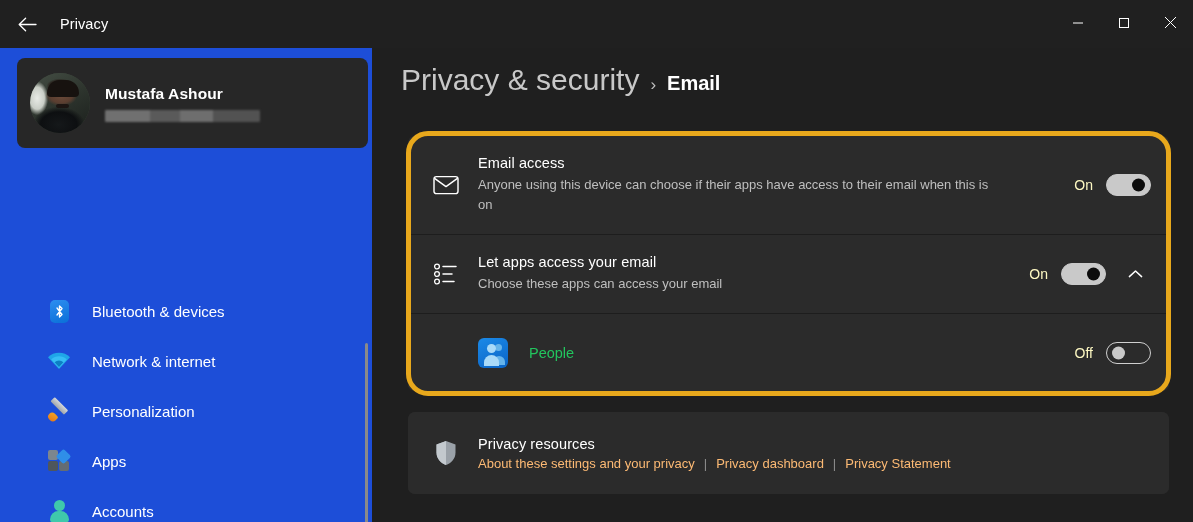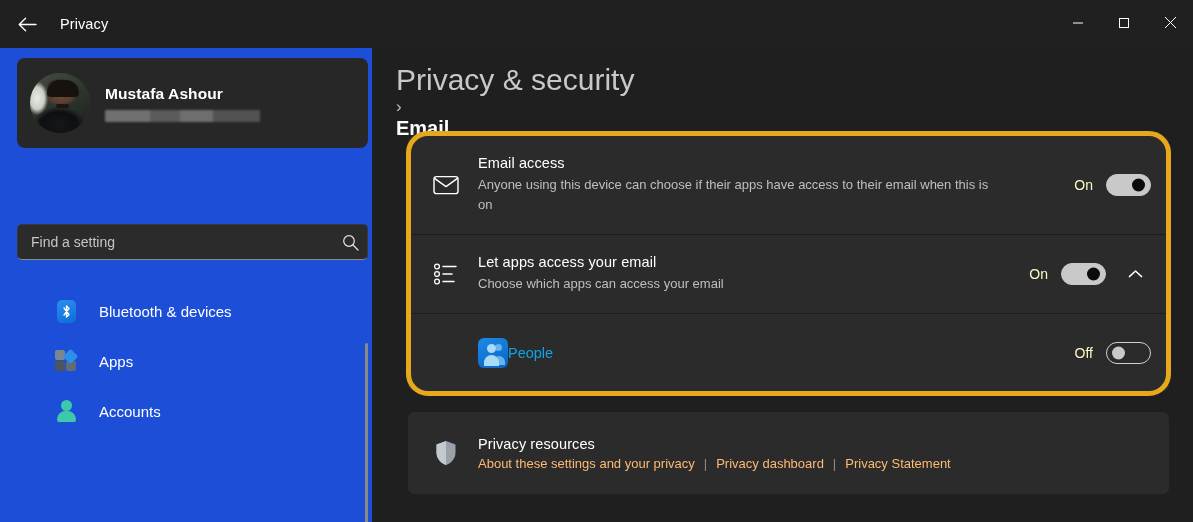--- a/index.html
+++ b/index.html
@@ -152,21 +152,21 @@
     color: #ffffff;
   }
   .search-box input::placeholder { color: #c5c5c5; }
   .search-icon-wrap {
     width: 34px;
     display: flex; align-items: center; justify-content: center;
   }
 
   .nav-list {
     position: absolute;
-    top: 238px; left: 8px;
+    top: 238px; left: 1px;
     width: 372px;
     height: 236px;
   }
   .nav-item {
     position: relative;
     height: 50px;
     display: flex;
     align-items: center;
     padding-left: 28px;
     cursor: pointer;
@@ -246,25 +246,24 @@
 
   
   .main {
     position: absolute;
     top: 48px; left: 372px;
     width: 821px; height: 474px;
     overflow: hidden;
   }
   .breadcrumb {
     position: absolute;
-    top: 15px; left: 13px;
+    top: 15px; left: 29px;
     display: flex;
     align-items: baseline;
     white-space: nowrap;
-    flex-direction: column;
   }
   .crumb-parent {
     font-size: 30px;
     color: #c8c8c8;
     cursor: pointer;
   }
   .crumb-sep {
     font-size: 17px;
     color: #c0c0c0;
     margin: 0 11px;
@@ -401,22 +400,23 @@
     position: absolute; width: 7px; height: 7px;
     border-radius: 50%; background: #66b4ea;
     left: 17px; top: 6px;
   }
   .app-icon .p-small-body {
     position: absolute; width: 12px; height: 9px;
     border-radius: 6px 6px 0 0; background: #66b4ea;
     left: 15px; bottom: 3px;
   }
   .app-name {
+    margin-left: 21px;
     font-size: 14.5px;
-    color: #0ea5e9;
+    color: #22c55e;
     flex: 1;
   }
 
   
   .res-links {
     font-size: 13px;
     color: #bfbfbf;
     margin-top: 4px;
     display: flex;
     align-items: center;
@@ -479,44 +479,56 @@
         <div class="face"></div>
         <div class="hair"></div>
         <div class="stache"></div>
       </div>
       <div class="profile-text">
         <div class="profile-name">Mustafa Ashour</div>
         <div class="profile-email"></div>
       </div>
     </div>
 
-    <div class="search-box">
-      <input type="text" placeholder="Find a setting" style="">
-      <span class="search-icon-wrap">
-        <svg width="17" height="17" viewBox="0 0 17 17">
-          <circle cx="7" cy="7" r="5.3" stroke="#e5e5e5" stroke-width="1.2" fill="none"></circle>
-          <path d="M11 11 L16 16" stroke="#e5e5e5" stroke-width="1.2" stroke-linecap="round"></path>
-        </svg>
-      </span>
-    </div>
 
     <div class="nav-list">
 
       <div class="nav-item">
         <span class="nav-icon">
           <span class="ico-bt">
             <svg width="9" height="15" viewBox="0 0 9 15">
               <path d="M2 4 L7 10.5 L4.5 13 V2 L7 4.5 L2 11" stroke="#ffffff" stroke-width="1.35" fill="none" stroke-linejoin="round" stroke-linecap="round"></path>
             </svg>
           </span>
         </span>
         <span class="nav-label">Bluetooth &amp; devices</span>
       </div>
 
-
+      <div class="nav-item">
+        <span class="nav-icon">
+          <span class="ico-wifi">
+            <svg width="24" height="18" viewBox="0 0 24 18">
+              <path d="M1 5.2 A16 16 0 0 1 23 5.2 L12 17 Z" fill="#1fa6e8"></path>
+              <path d="M4.2 7.6 A11 11 0 0 1 19.8 7.6 L12 16 Z" fill="#36bdf5"></path>
+              <path d="M7.6 10.3 A6.5 6.5 0 0 1 16.4 10.3 L12 15 Z" fill="#0d7fc4"></path>
+            </svg>
+          </span>
+        </span>
+        <span class="nav-label">Network &amp; internet</span>
+      </div>
+
+      <div class="nav-item">
+        <span class="nav-icon">
+          <span class="ico-brush">
+            <span class="handle"></span>
+            <span class="tip"></span>
+          </span>
+        </span>
+        <span class="nav-label">Personalization</span>
+      </div>
 
       <div class="nav-item">
         <span class="nav-icon">
           <span class="ico-apps">
             <i style="width:10px;height:10px;background:#7d868e;left:0;top:0;"></i>
             <i style="width:10px;height:10px;background:#4e565d;left:0;top:11px;"></i>
             <i style="width:10px;height:10px;background:#646c73;left:11px;top:11px;"></i>
             <i style="width:11px;height:11px;background:#2f8ee8;left:10px;top:1px;transform:rotate(45deg);border-radius:2px;"></i>
           </span>
         </span>
@@ -575,21 +587,21 @@
         <span class="row-icon">
           <svg width="24" height="22" viewBox="0 0 24 22">
             <circle cx="3" cy="3.5" r="2.4" stroke="#ffffff" stroke-width="1.3" fill="none"></circle>
             <circle cx="3" cy="11" r="2.4" stroke="#ffffff" stroke-width="1.3" fill="none"></circle>
             <circle cx="3" cy="18.5" r="2.4" stroke="#ffffff" stroke-width="1.3" fill="none"></circle>
             <path d="M9 3.5 H22 M9 11 H18 M9 18.5 H20" stroke="#ffffff" stroke-width="1.5" stroke-linecap="round"></path>
           </svg>
         </span>
         <span class="row-text">
           <span class="row-title" style="display:block;">Let apps access your email</span>
-          <span class="row-sub" style="display:block;">Choose which apps can access your email</span>
+          <span class="row-sub" style="display:block;">Choose these apps can access your email</span>
         </span>
         <span class="row-right">
           <span class="toggle-state">On</span>
           <span class="toggle on">
               <span class="knob"></span>
             </span>
           <span class="chevron-btn">
             <svg width="15" height="10" viewBox="0 0 15 10">
               <path d="M1.4 7.6 L7.5 2 L13.6 7.6" stroke="#ffffff" stroke-width="1.5" fill="none" stroke-linecap="round" stroke-linejoin="round"></path>
             </svg>

